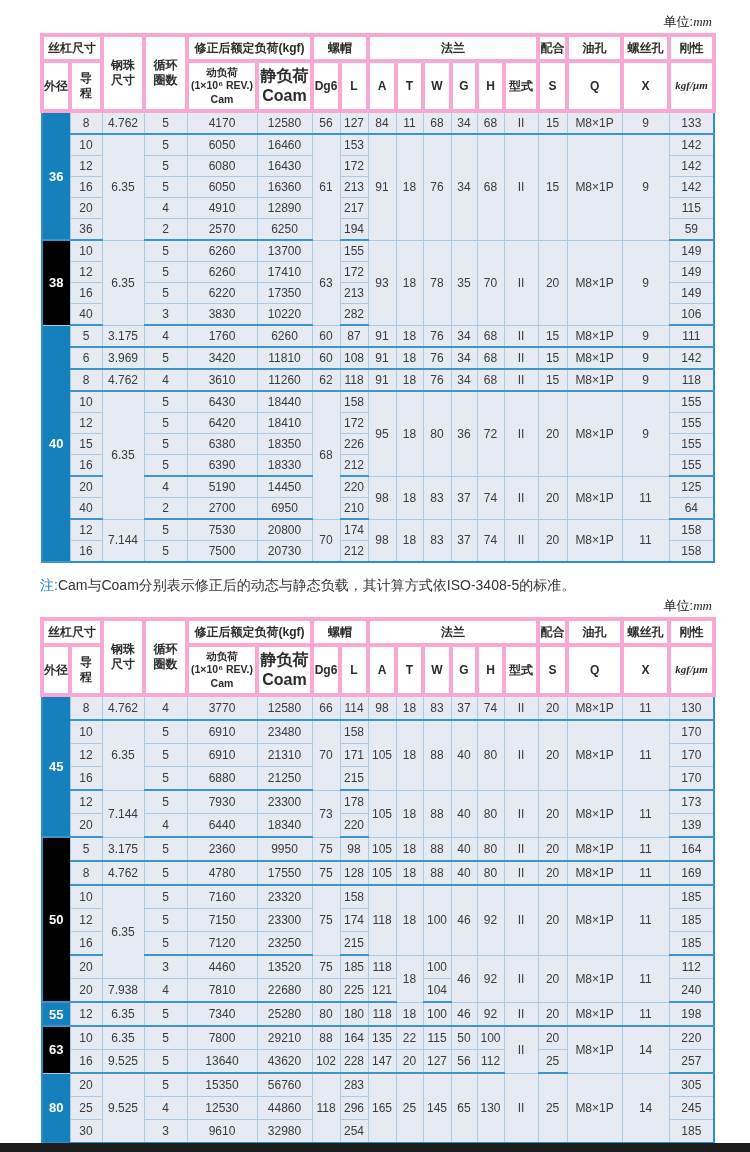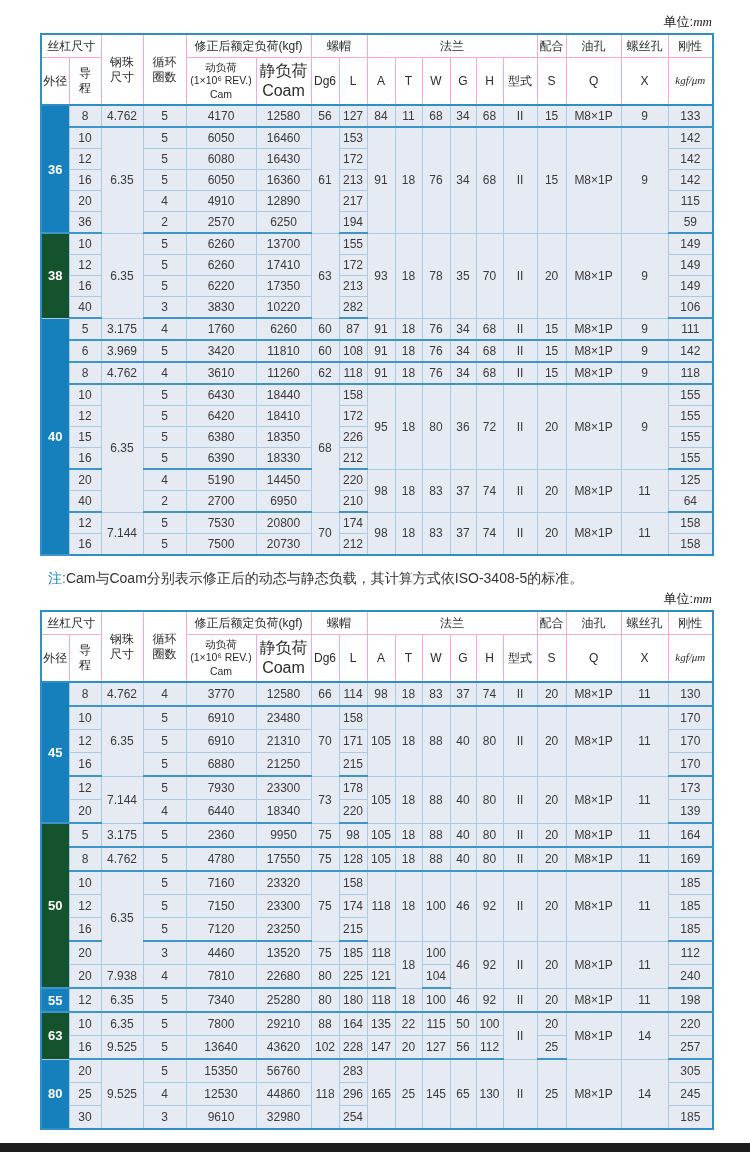--- a/index.html
+++ b/index.html
@@ -12,44 +12,44 @@
   .unit-line{
     width:672px;text-align:right;font-size:13px;color:#222;
     margin:2px 0 3px 0;line-height:16px;
   }
   .unit-line .mm{font-style:italic;font-family:"Liberation Serif","DejaVu Serif",serif;}
   table{
     border-collapse:collapse;table-layout:fixed;width:672px;
     border:2px solid #2e8fc6;
   }
   th{
-    border:1px solid #f9a8d4;background:#ffffff;font-weight:normal;
+    border:4px solid #f9a8d4;background:#ffffff;font-weight:bold;
     font-size:12px;color:#2b2b2b;text-align:center;vertical-align:middle;
     white-space:pre-line;line-height:1.25;padding:1px 0;overflow:hidden;
   }
   thead tr.gh-row th{height:20px;}
   thead tr.sub-row th{height:44px;}
   thead{border-bottom:2px solid #2e8fc6;}
   td{
     border:1px solid #a8cae2;background:#e6eaf2;font-size:12px;color:#3a3a3a;
     text-align:center;vertical-align:middle;padding:0;white-space:nowrap;overflow:hidden;
   }
   #table-host-0 td{height:20px;}
   #table-host-1 td{height:22px;}
   tr.ge td{border-bottom:2px solid #3e95ca;}
   td.sec{font-weight:bold;font-size:13px;color:#ffffff;}
   td.sec.b{background:#1580bc;}
-  td.sec.g{background:#14532d;}
+  td.sec.g{background:#000000;}
   th.dyn{font-size:10.5px;line-height:1.3;}
   th.dyn2{font-size:16px;margin-left:28px;}
   th.unit-cell{
     font-style:italic;font-size:11px;
     font-family:"Liberation Serif","DejaVu Serif",serif;
   }
-  .note{width:672px;font-size:14px;color:#333;margin:13px 0 4px 8px;line-height:18px;}
+  .note{width:672px;font-size:14px;color:#333;margin:13px 0 4px 0;line-height:18px;}
   .note .mark{color:#1580bc;}
   .bottom-bar{position:absolute;left:0;bottom:0;width:750px;height:9px;background:#1d1d1d;}
 </style>
 </head>
 <body>
 
 <div class="content">
 
   <div class="unit-line"><span>单位:</span><span class="mm">mm</span></div>
 

